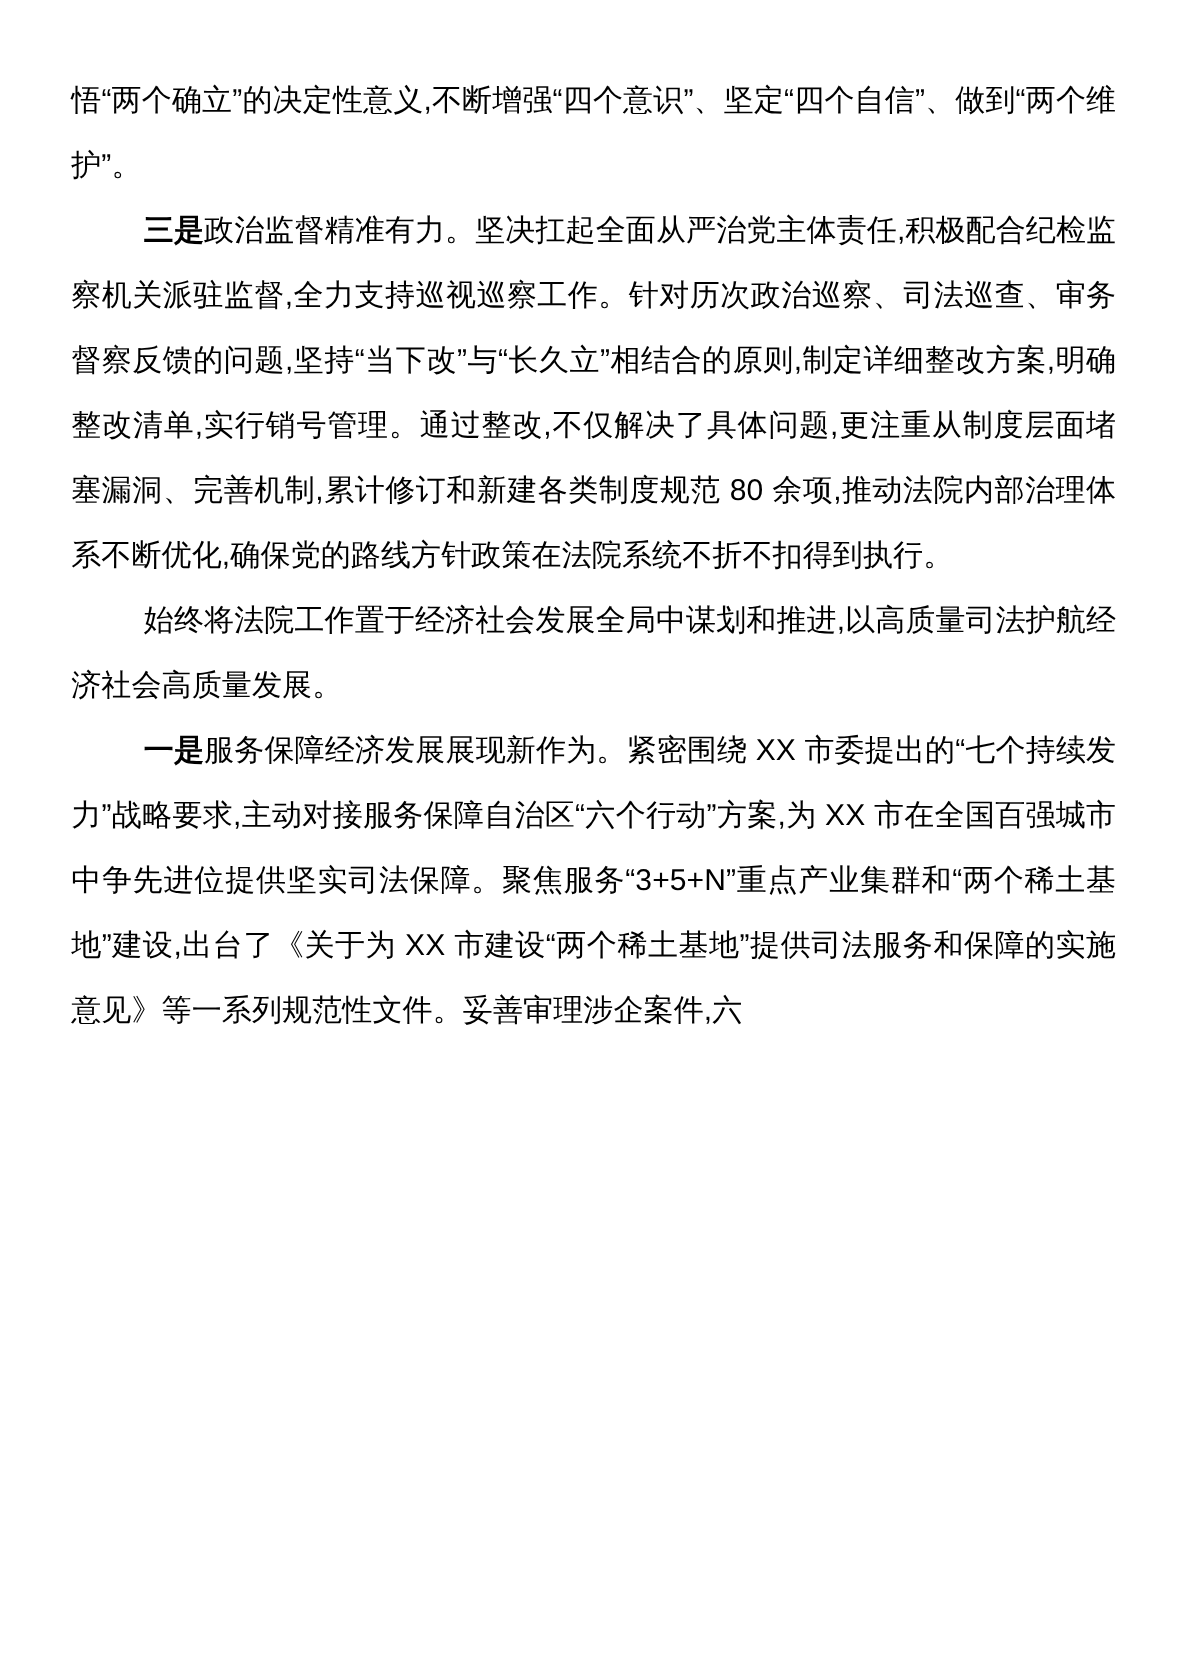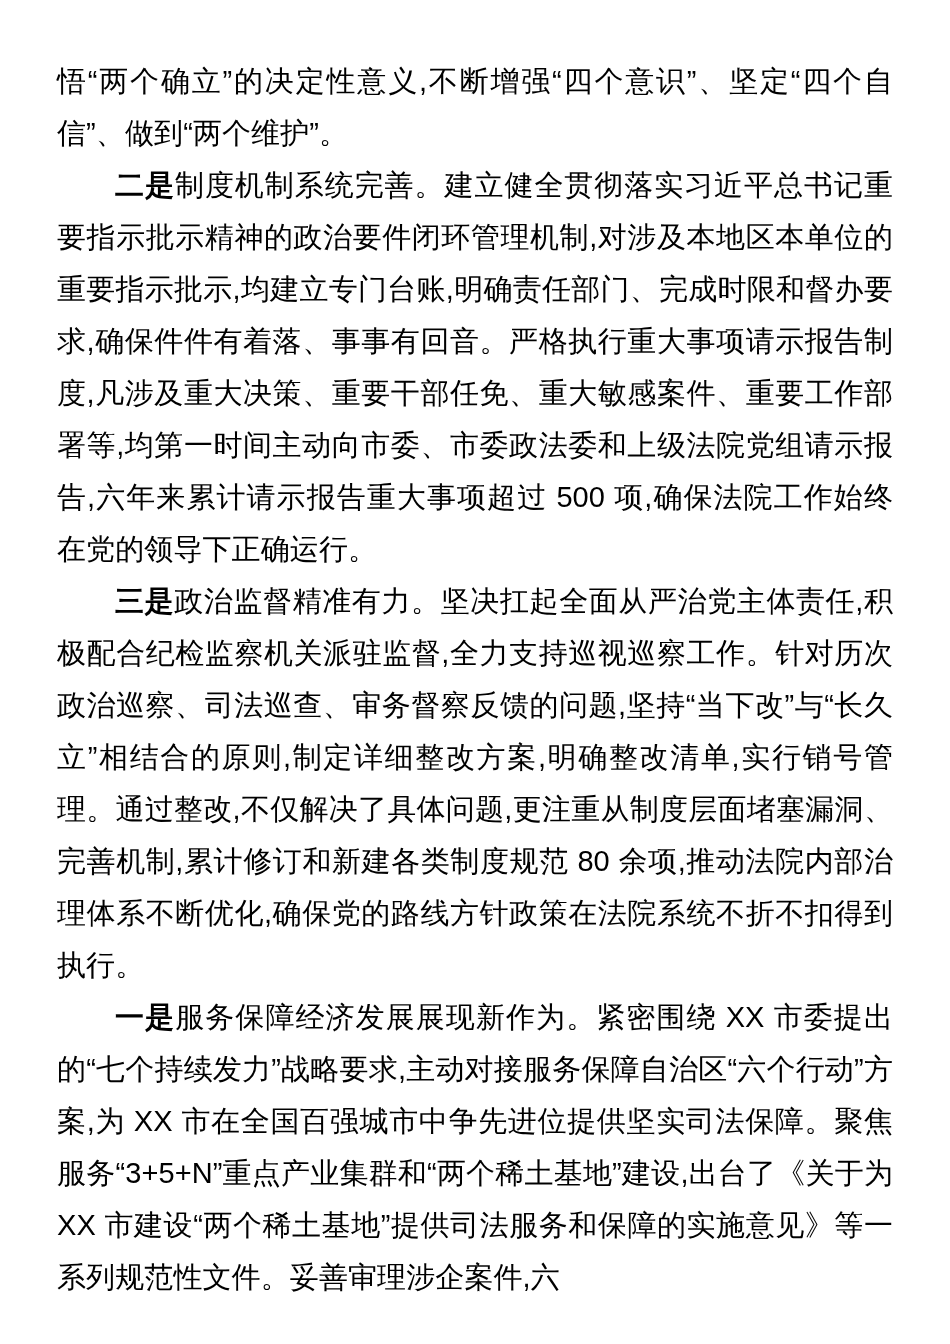--- a/index.html
+++ b/index.html
@@ -21,21 +21,21 @@
     background: #ffffff;
     box-sizing: border-box;
     padding: 55px 57px 0 57px;
   }
   .doc-body {
     width: 836px;
   }
   p.para {
     margin: 0;
     padding: 0;
-    font-size: 29px;
+    font-size: 24px;
     line-height: 52px;
     text-align: justify;
     text-justify: inter-character;
     text-align-last: left;
     letter-spacing: 0.1px;
     word-break: break-all;
     white-space: normal;
   }
   p.indent {
     text-indent: 58px;
@@ -45,22 +45,22 @@
   }
 </style>
 </head>
 <body>
 
 <div class="page">
   <div class="doc-body">
 
     <p class="para">悟“两个确立”的决定性意义,不断增强“四个意识”、坚定“四个自信”、做到“两个维护”。</p>
 
-    <p class="para indent"><span class="lead">二是</span><span>制度机制系统完善。建立健全贯彻落实习近平总书记重要指示批示精神的政治要件闭环管理机制,对涉及本地区本单位的重要指示批示,均建立专门台账,明确责任部门、完成时限和督办要求,确保件件有着落、事事有回音。严格执行重大事项请示报告制度,凡涉及重大决策、重要干部任免、重大敏感案件、重要工作部署等,均第一时间主动向市委、市委政法委和上级法院党组请示报告,六年来累计请示报告重大事项超过 500 项,确保法院工作始终在党的领导下正确运行。</span></p>
 
     <p class="para indent"><span class="lead">三是</span><span>政治监督精准有力。坚决扛起全面从严治党主体责任,积极配合纪检监察机关派驻监督,全力支持巡视巡察工作。针对历次政治巡察、司法巡查、审务督察反馈的问题,坚持“当下改”与“长久立”相结合的原则,制定详细整改方案,明确整改清单,实行销号管理。通过整改,不仅解决了具体问题,更注重从制度层面堵塞漏洞、完善机制,累计修订和新建各类制度规范 80 余项,推动法院内部治理体系不断优化,确保党的路线方针政策在法院系统不折不扣得到执行。</span></p>
 
 
+    <p class="para indent">始终将法院工作置于经济社会发展全局中谋划和推进,以高质量司法护航经济社会高质量发展。</p>
 
     <p class="para indent"><span class="lead">一是</span><span>服务保障经济发展展现新作为。紧密围绕 XX 市委提出的“七个持续发力”战略要求,主动对接服务保障自治区“六个行动”方案,为 XX 市在全国百强城市中争先进位提供坚实司法保障。聚焦服务“3+5+N”重点产业集群和“两个稀土基地”建设,出台了《关于为 XX 市建设“两个稀土基地”提供司法服务和保障的实施意见》等一系列规范性文件。妥善审理涉企案件,六</span></p>
 
   </div>
 </div>
 
 </body></html>

